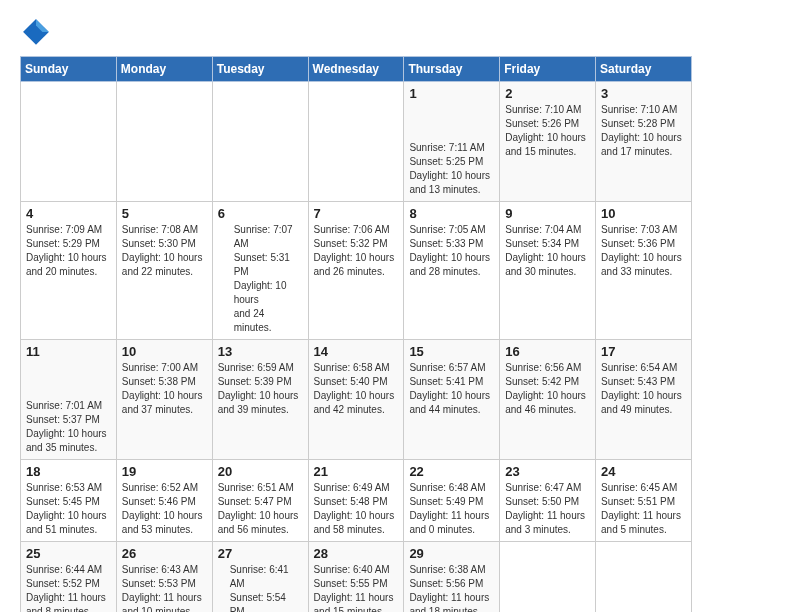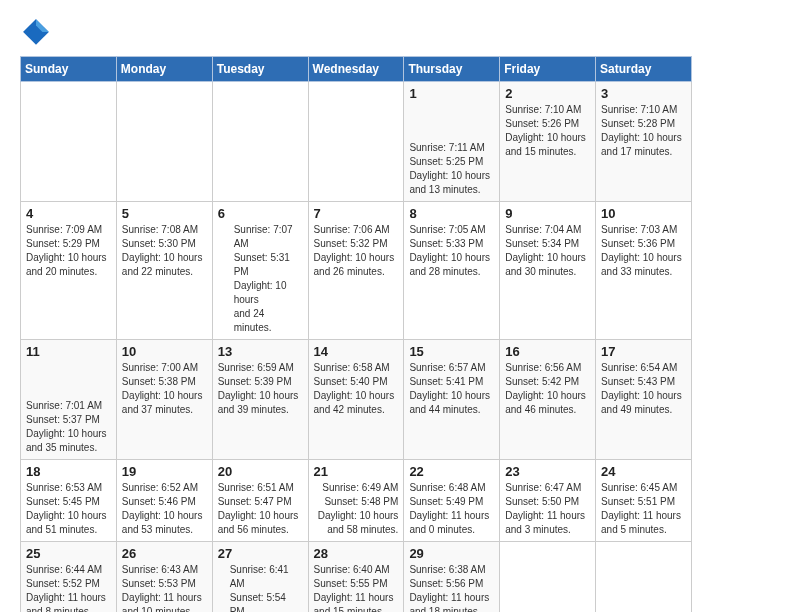--- a/index.html
+++ b/index.html
@@ -273,21 +273,21 @@
           </td>
           <td>
             <span class="day-number">20</span>
             <div class="day-info" style="white-space: pre-line;">Sunrise: 6:51 AM
 Sunset: 5:47 PM
 Daylight: 10 hours
 and 56 minutes.</div>
           </td>
           <td>
             <span class="day-number">21</span>
-            <div class="day-info" style="white-space: pre-line; text-align: right;">Sunrise: 6:49 AM
+            <div class="day-info" style="white-space: pre-line;">Sunrise: 6:49 AM
 Sunset: 5:48 PM
 Daylight: 10 hours
 and 58 minutes.</div>
           </td>
           <td>
             <span class="day-number">22</span>
             <div class="day-info" style="white-space: pre-line;">Sunrise: 6:48 AM
 Sunset: 5:49 PM
 Daylight: 11 hours
 and 0 minutes.</div>

